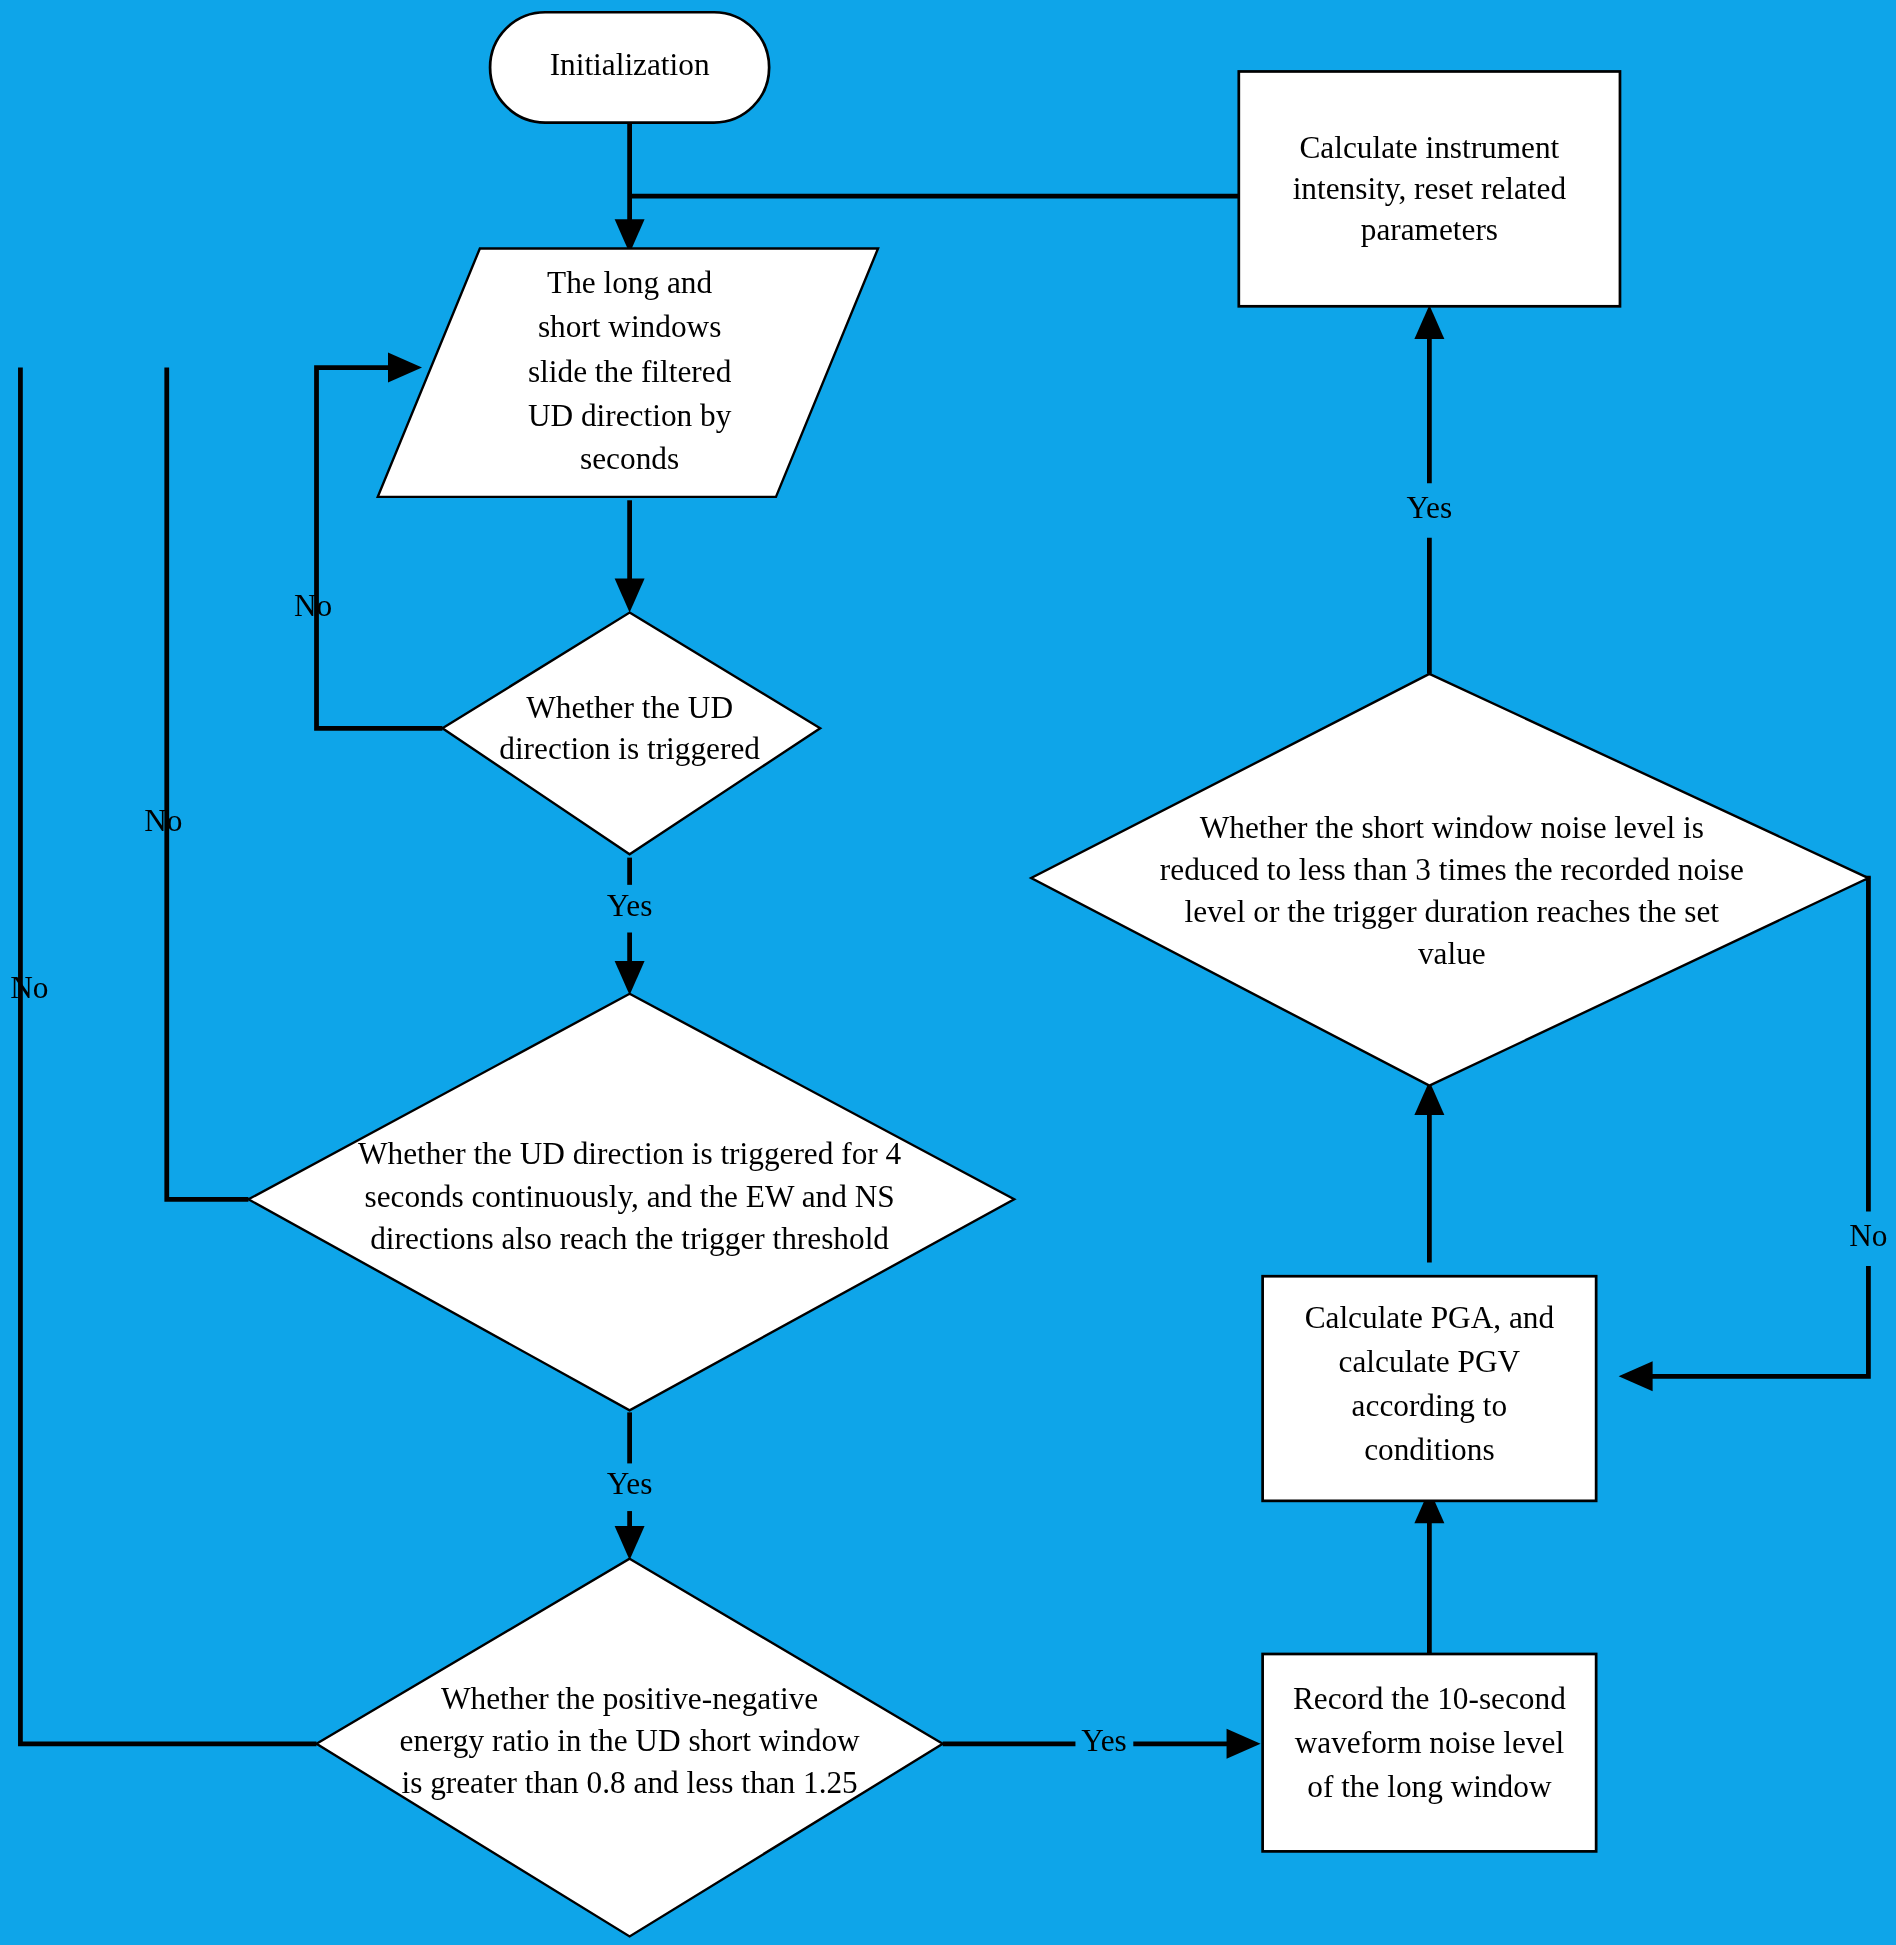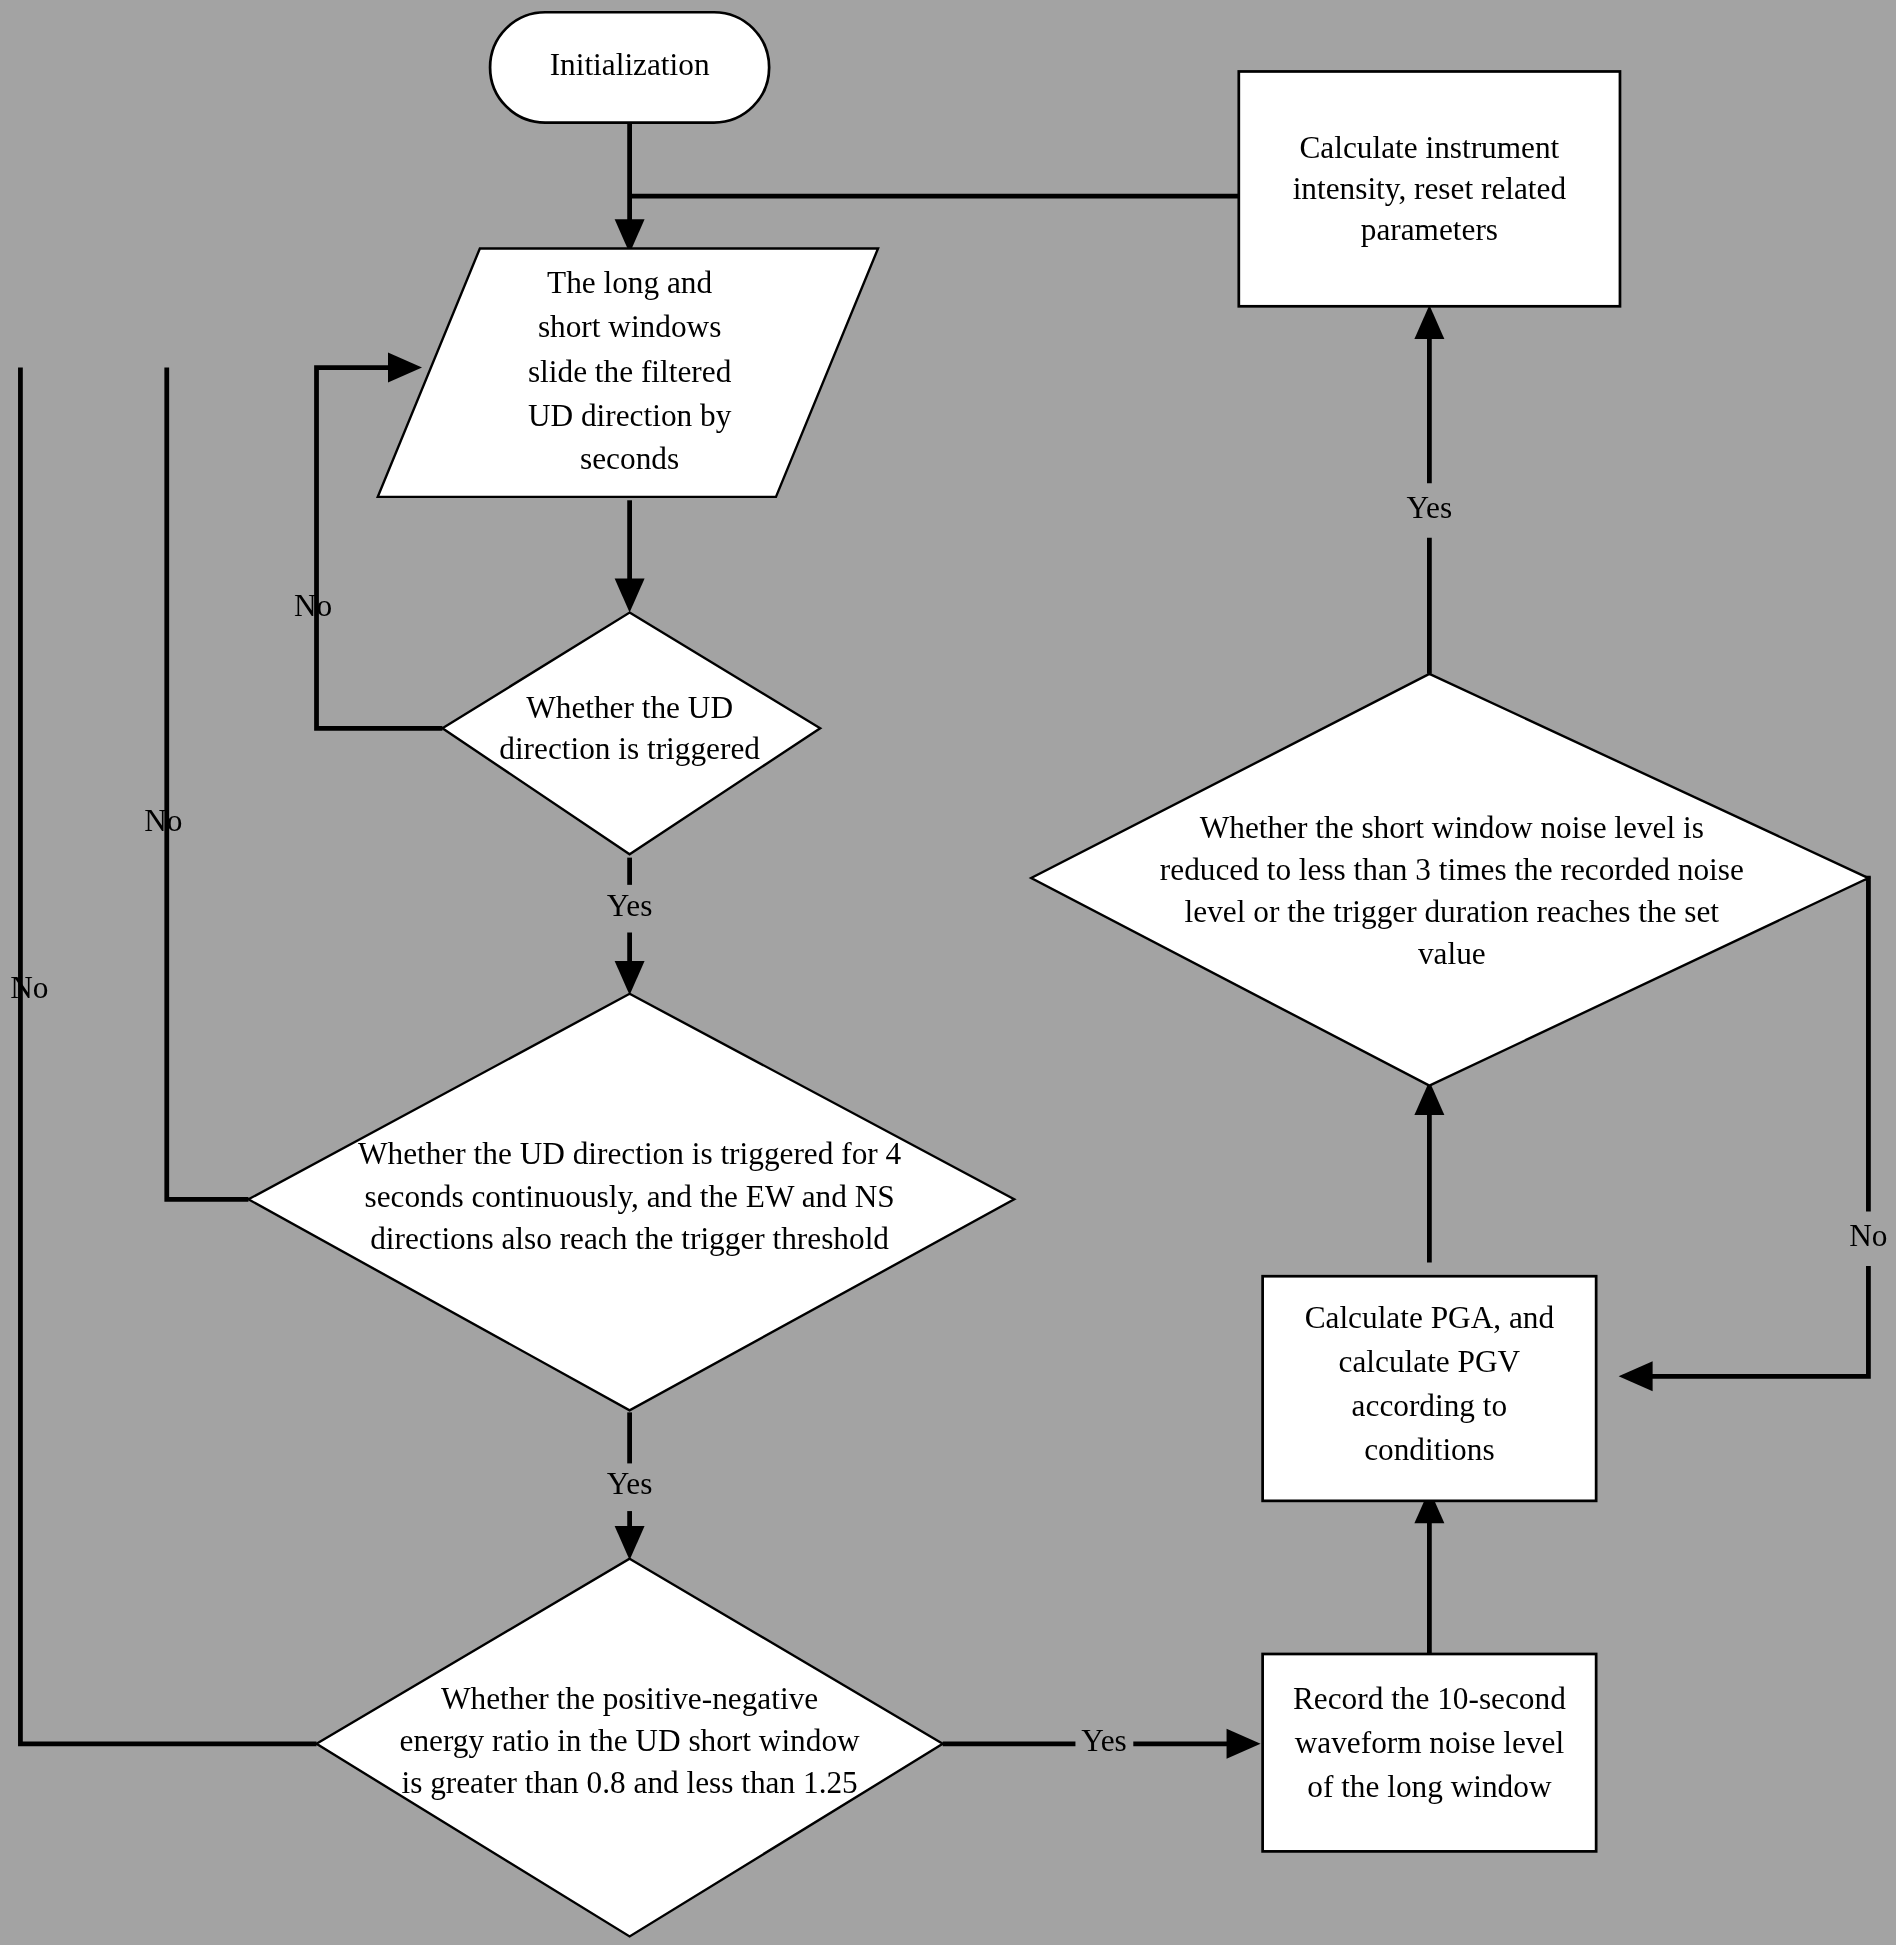--- a/index.html
+++ b/index.html
@@ -4,21 +4,21 @@
 <style>
   html, body {
     margin: 0;
     padding: 0;
     background: #ffffff;
   }
   #page {
     position: relative;
     width: 1897px;
     height: 1946px;
-    background: #a3a3a3;
+    background: #0ea5e9;
     font-family: "Liberation Serif", "DejaVu Serif", serif;
   }
   svg.flow {
     display: block;
     width: 1897px;
     height: 1946px;
   }
   .shape {
     fill: #ffffff;
     stroke: #000000;

